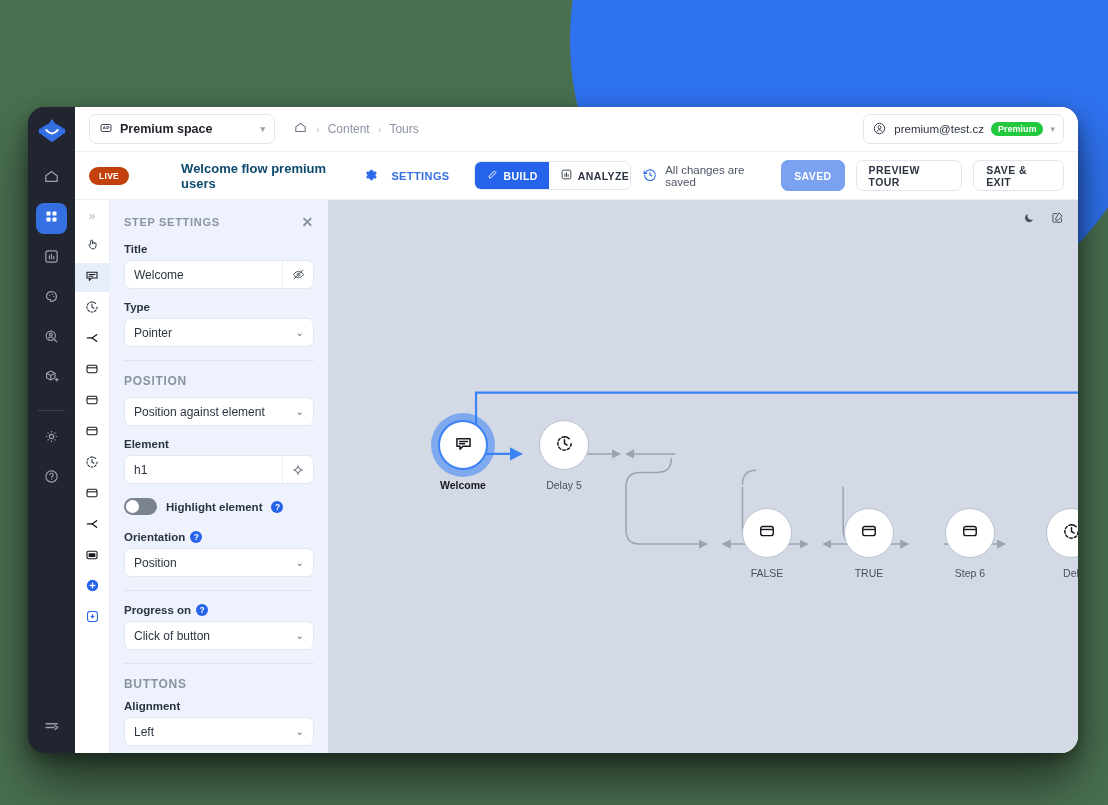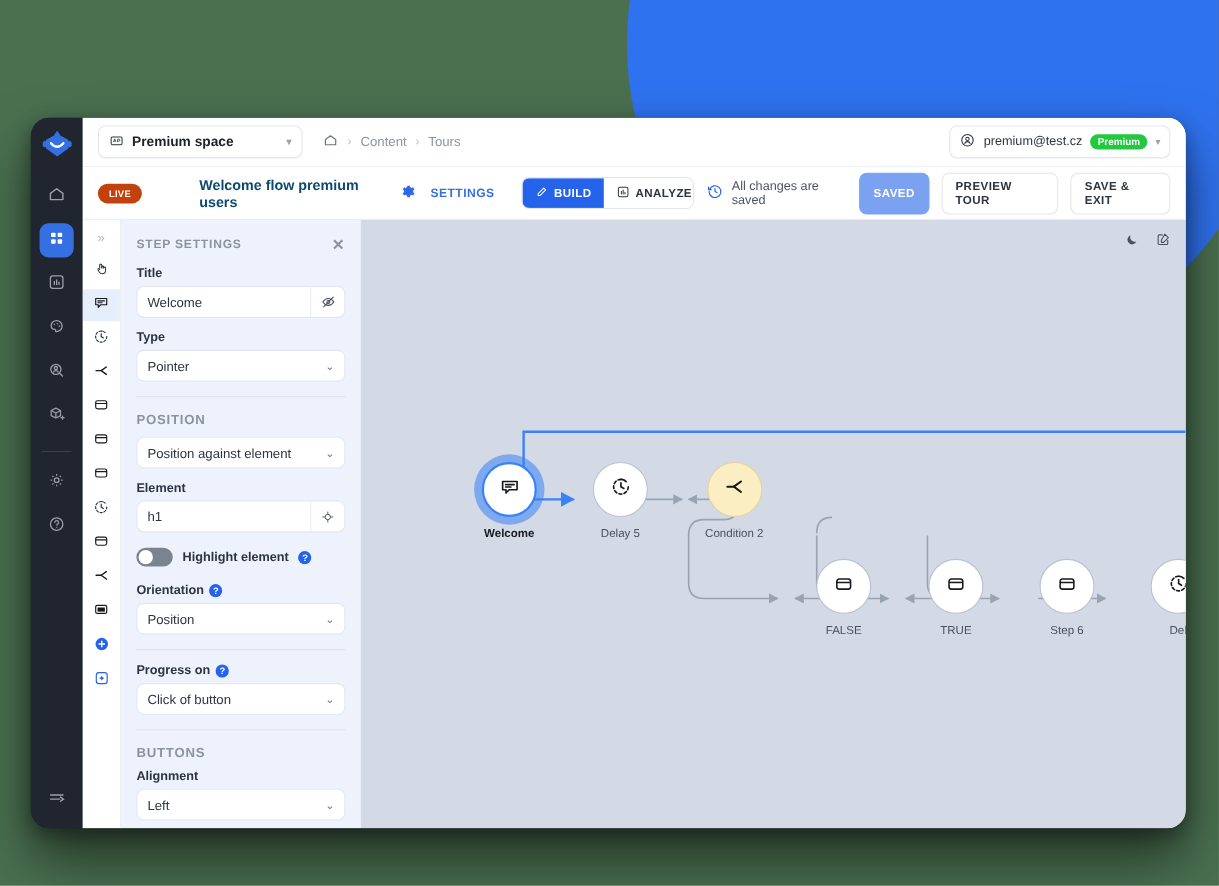--- a/index.html
+++ b/index.html
@@ -119,21 +119,21 @@
     padding: 0 11px; font-size: 10.5px; font-weight: bold; letter-spacing: .4px;
     color: #2c3442; background: #fff;
   }
   .seg.on { background: #2563eb; color: #fff; }
   .saved-note {
     margin-left: auto;
     display: flex; align-items: center; gap: 7px;
     font-size: 11.5px; color: #4b5363;
   }
   .btn {
-    height: 38px; display: flex; align-items: center;
+    height: 31px; display: flex; align-items: center;
     padding: 0 12px; border-radius: 7px;
     border: 1px solid #e2e5ec; background: #fff;
     font-size: 10.5px; font-weight: bold; letter-spacing: .4px; color: #2c3442;
   }
   .btn.saved { background: #7aa2f0; border-color: #7aa2f0; color: #fff; }
 
   
   .main { flex: 1; display: flex; min-height: 0; }
 
   
@@ -702,31 +702,20 @@
                 <svg viewBox="0 0 24 24" width="21" height="21" fill="none" stroke="#16181d" stroke-width="1.7" stroke-linecap="round">
                   <path d="M12 4.4a7.6 7.6 0 1 0 7.6 7.6" stroke-dasharray="3 2.4"></path>
                   <path d="M12 4.4a7.6 7.6 0 0 1 5.4 2.2"></path>
                   <path d="M12 7.8V12l3 1.8"></path>
                 </svg>
               </span>
             </div>
             <div class="cap">Delay 5</div>
           </div>
 
-          <div class="node" style="left:313px; top:220px;">
-            <div class="circle cond">
-              <span>
-                <svg viewBox="0 0 24 24" width="21" height="21" fill="none" stroke="#16181d" stroke-width="2.1" stroke-linecap="round" stroke-linejoin="round">
-                  <path d="M19 6.5 11.6 11.9 19 17.4"></path>
-                    <path d="M11.6 11.9H4.8"></path>
-                </svg>
-              </span>
-            </div>
-            <div class="cap">Condition 2</div>
-          </div>
 
           <div class="node" style="left:414px; top:308px;">
             <div class="circle">
               <span>
                 <svg viewBox="0 0 24 24" width="20" height="20" fill="none" stroke="#16181d" stroke-width="1.7">
                   <rect x="4.5" y="6.5" width="15" height="11" rx="2.6"></rect>
                     <path d="M4.5 10.2h15"></path>
                 </svg>
               </span>
             </div>

